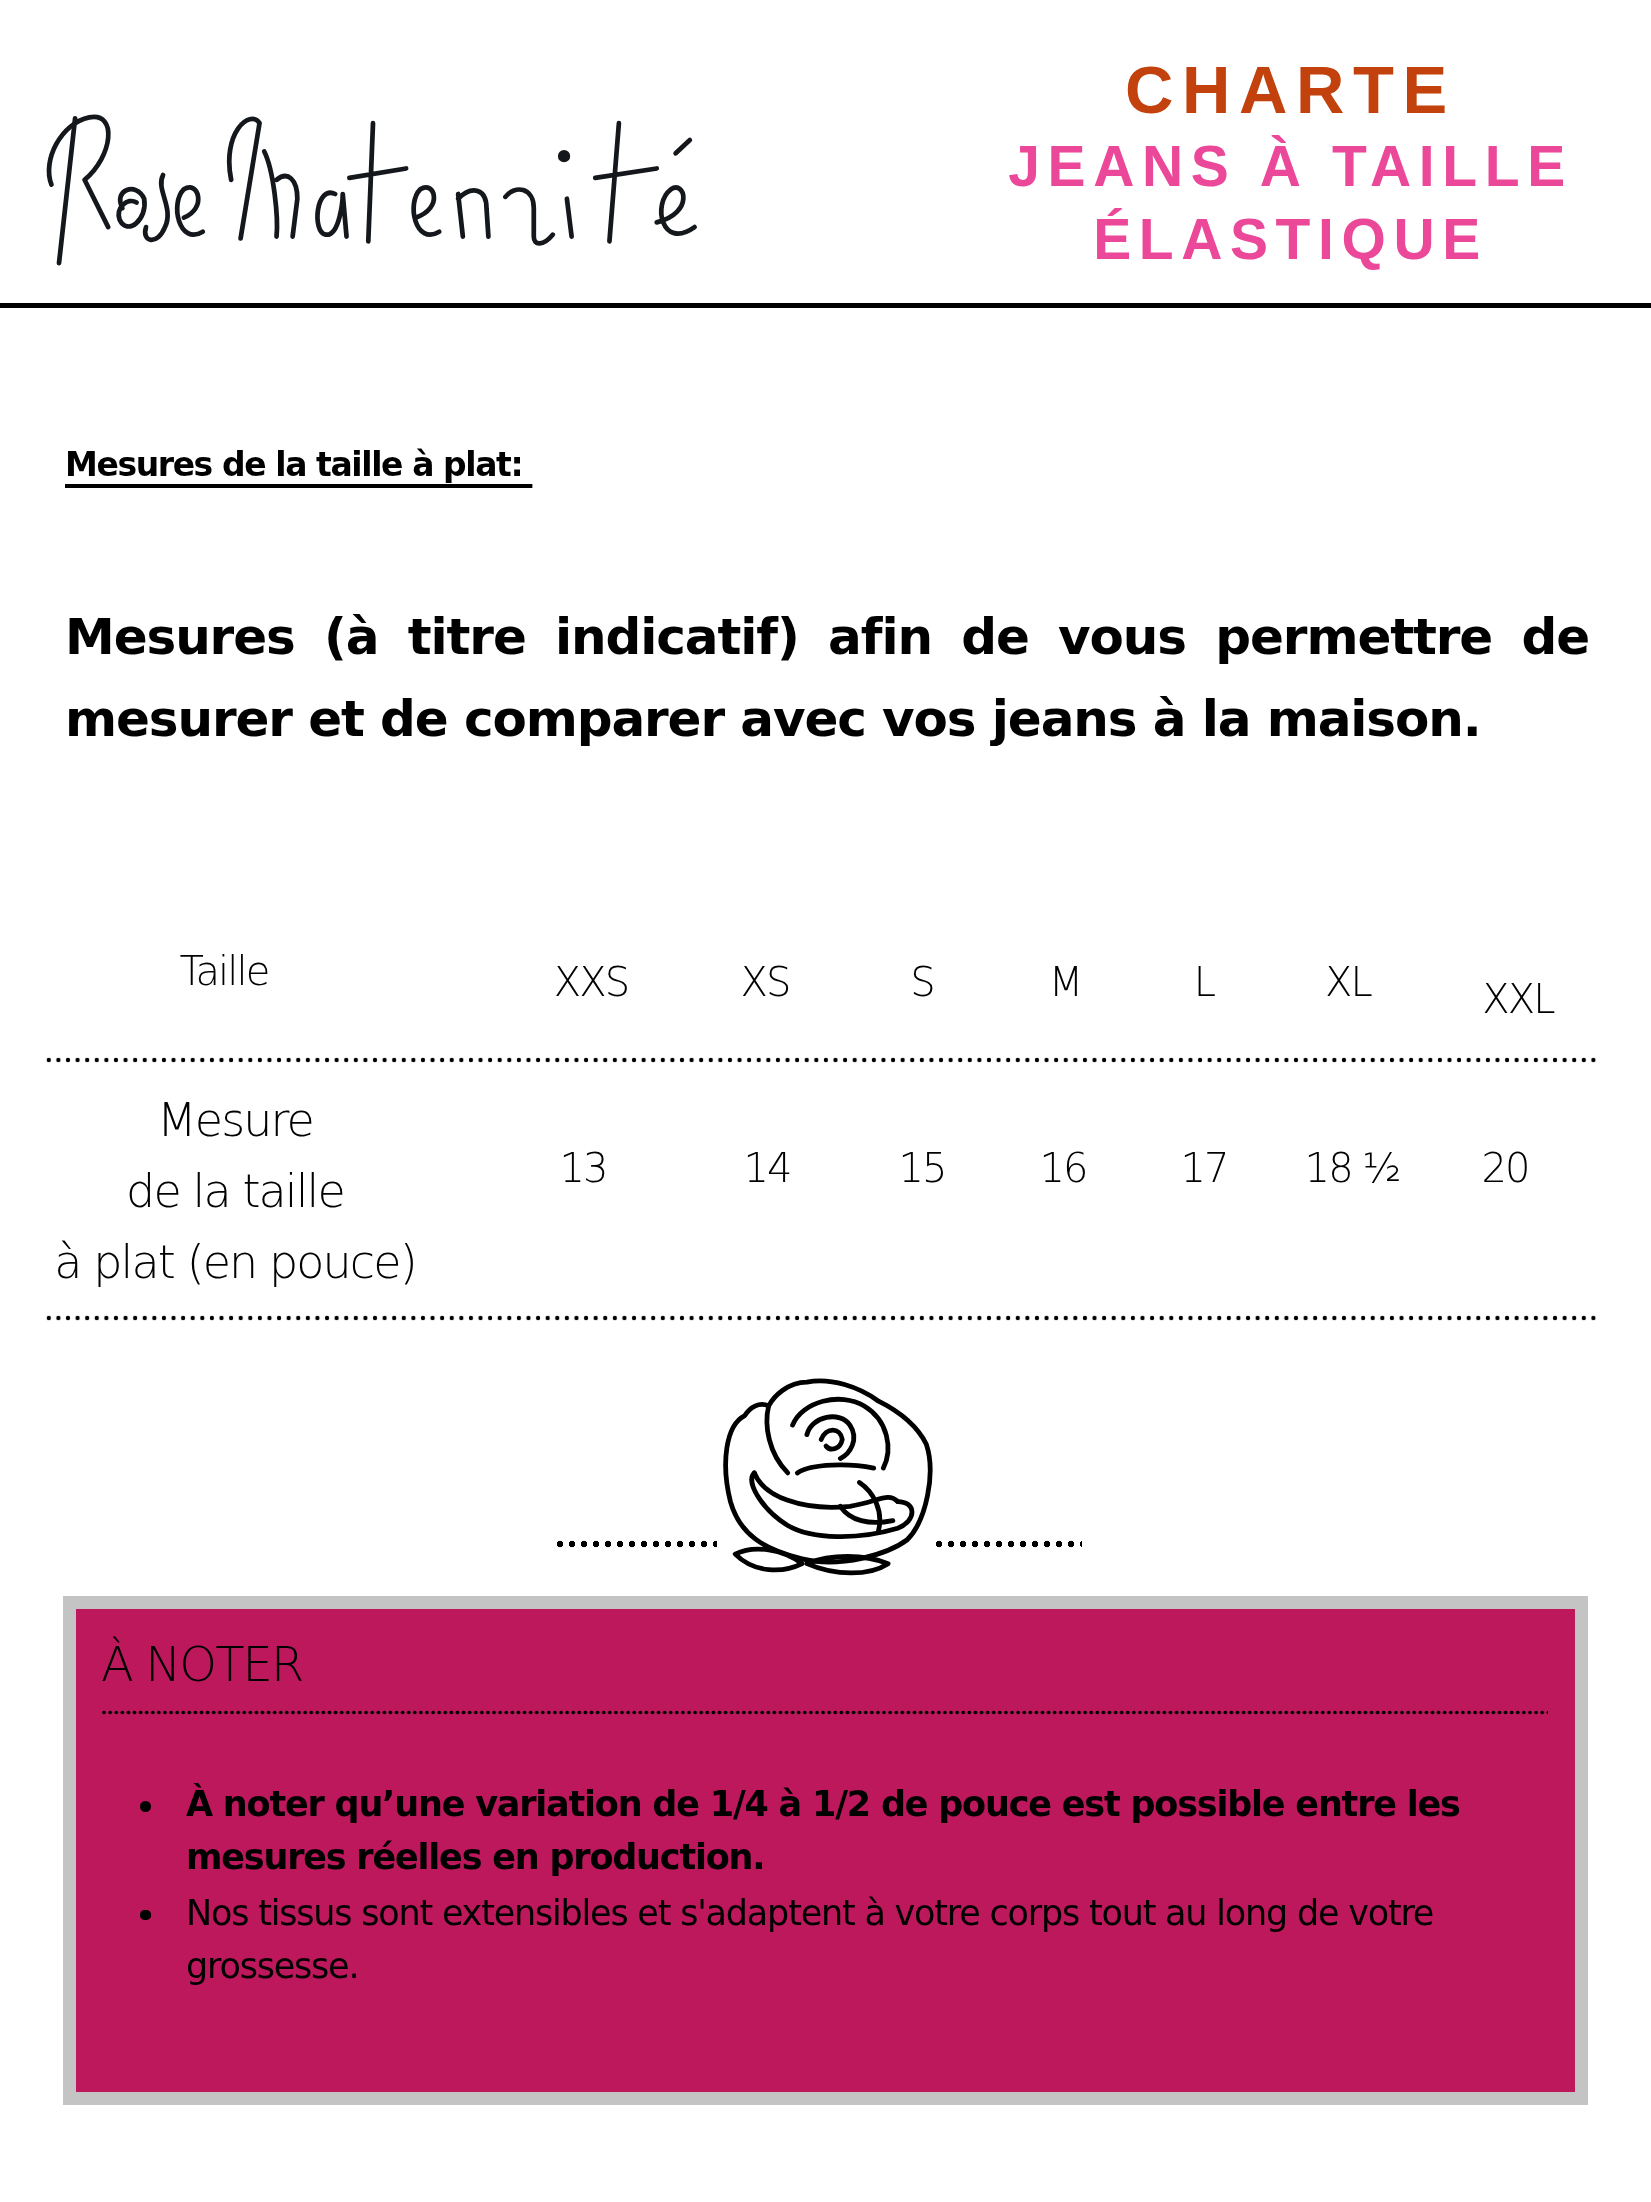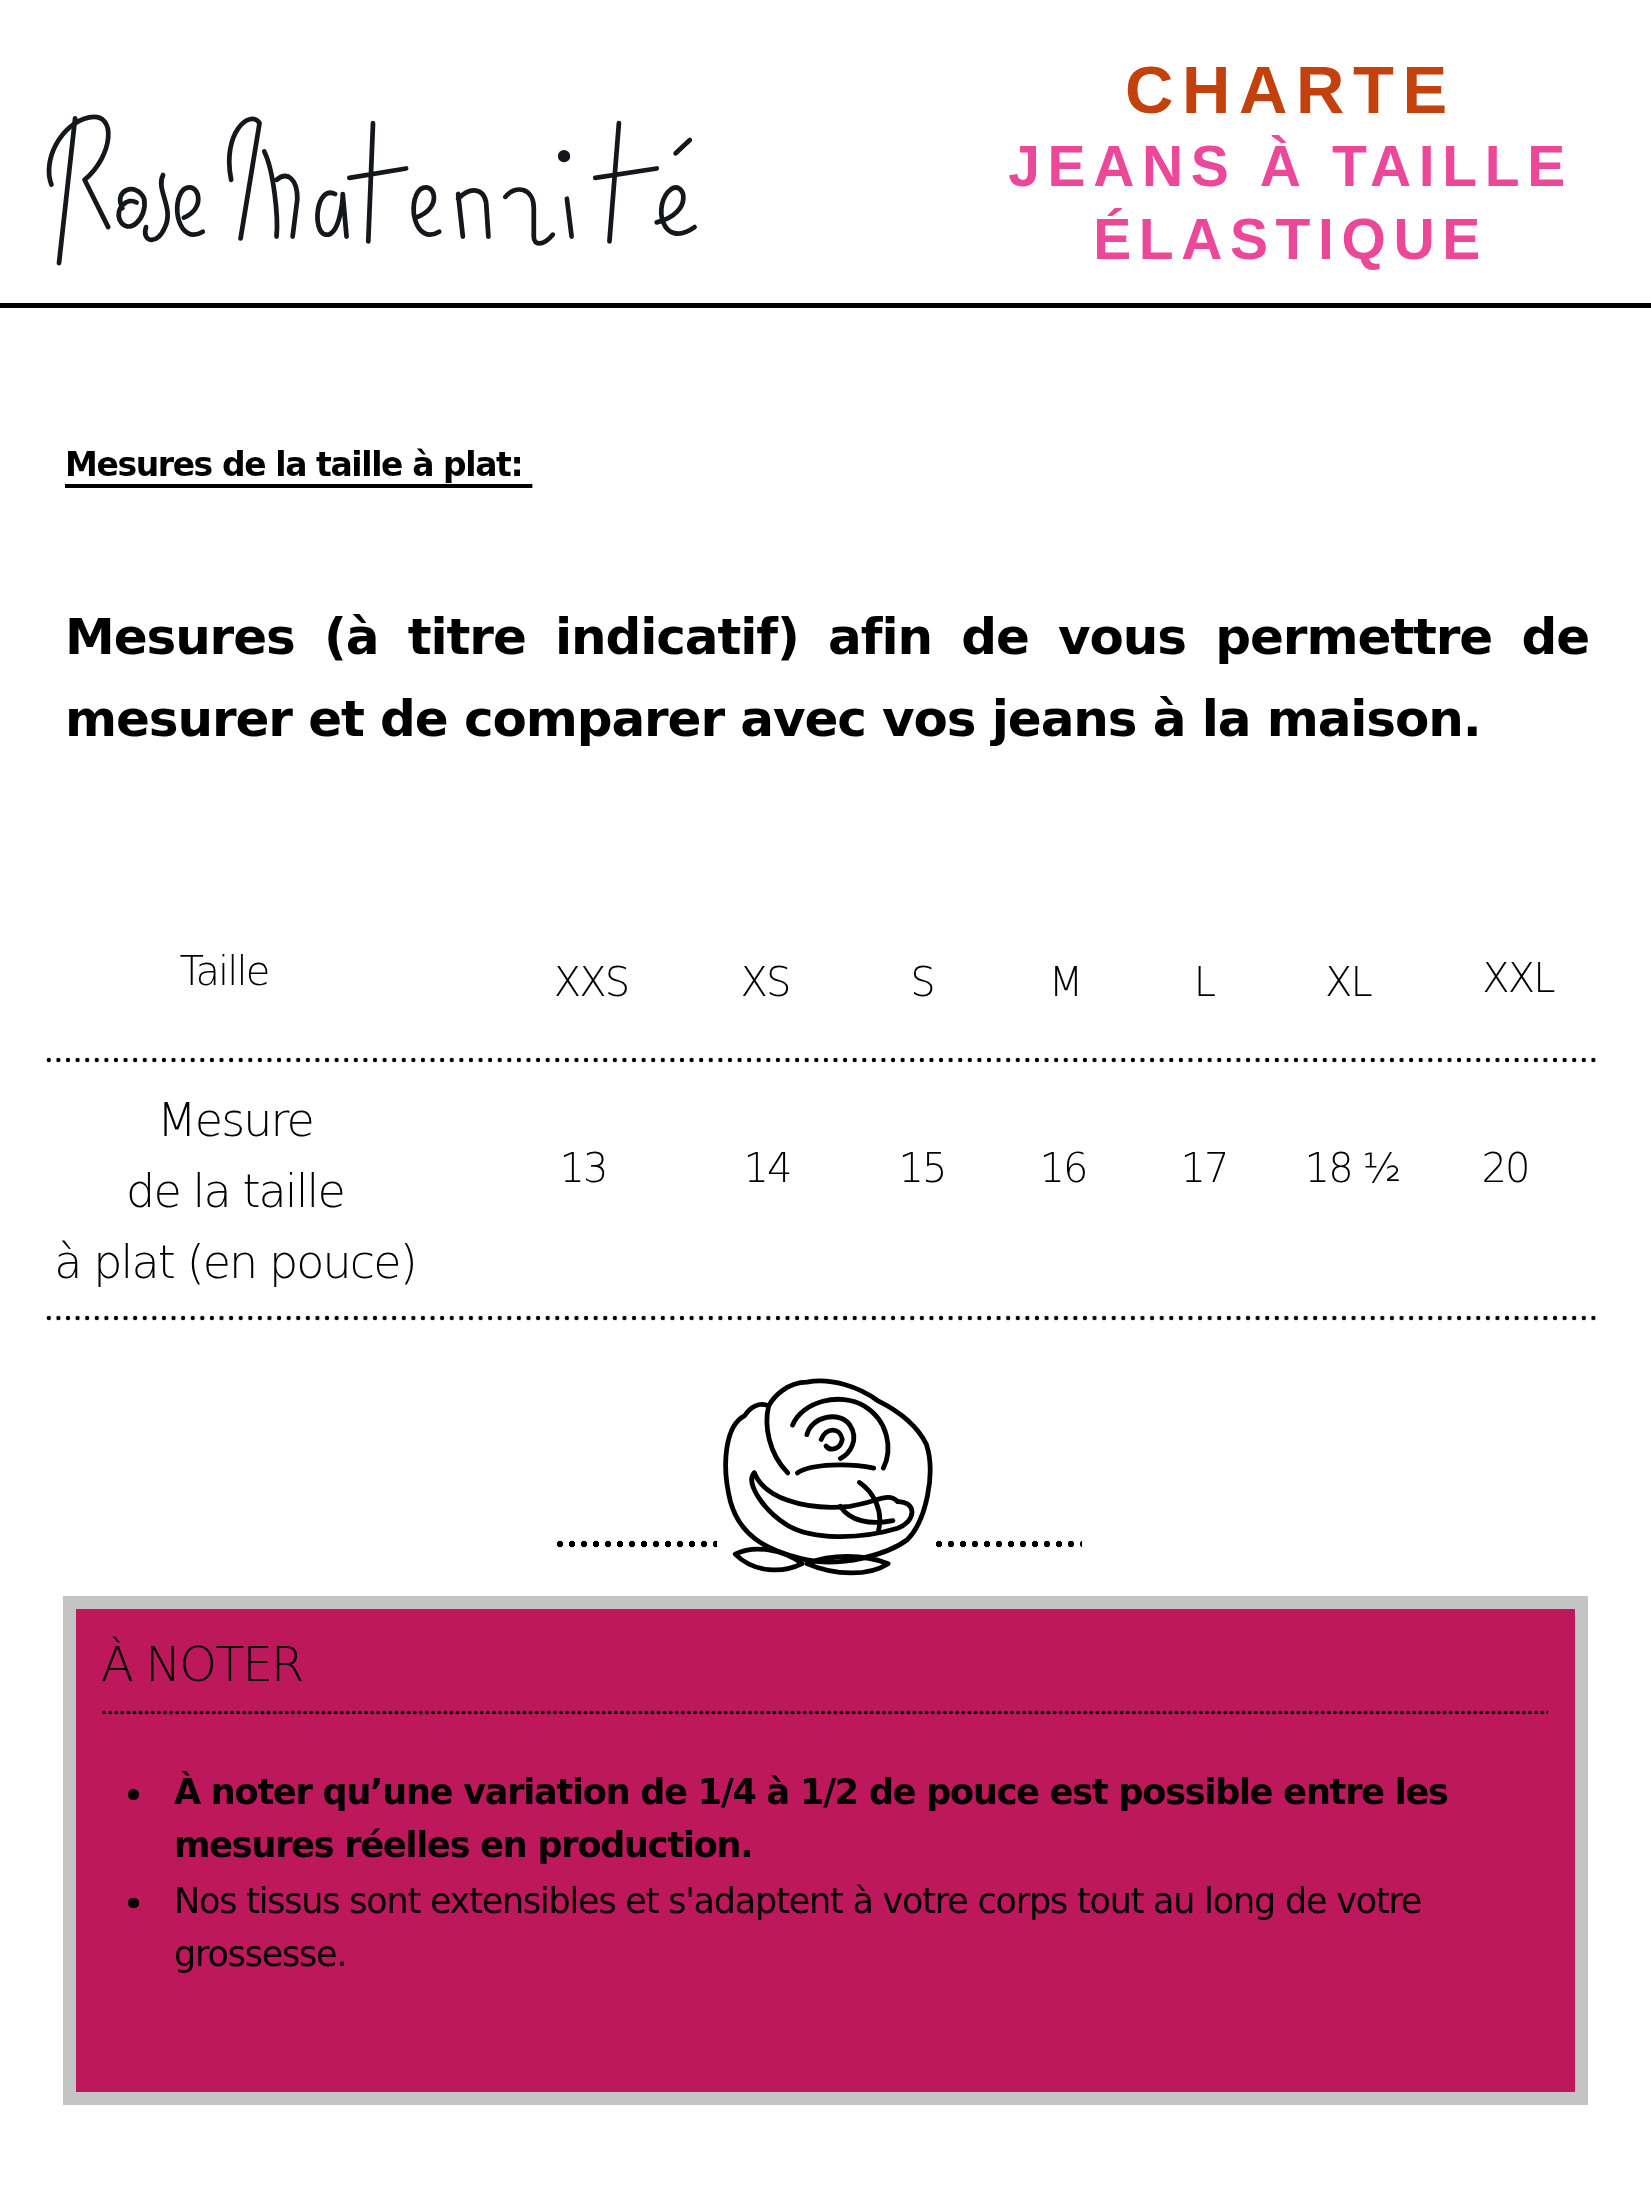--- a/index.html
+++ b/index.html
@@ -37,21 +37,21 @@
           background-image: radial-gradient(circle, #000 2.9px, transparent 3.4px);
           background-size: 12px 7.6px; background-repeat: repeat-x; }
   .rose-svg { position: absolute; left: 143px; top: 9.6px; width: 258px; height: 225px; }
 
   
   .note-box { position: absolute; left: 63px; top: 1596px; width: 1499px; height: 483px; border: 13.4px solid #c4c4c4; background: #be185d; }
   .note-title { position: absolute; left: 25px; top: 27px; font-family: "DejaVu Sans", sans-serif; font-size: 48px; letter-spacing: -1.9px; font-weight: 200; }
   .note-dots { position: absolute; left: 25px; top: 101px; width: 1447px; height: 4.8px;
           background-image: radial-gradient(circle, #000 1.5px, transparent 2.1px);
           background-size: 6.1px 4.8px; background-repeat: repeat-x; }
-  .note-list { position: absolute; left: 29px; top: 153px; width: 1434px; margin: 4px; padding: 0; list-style: none; }
+  .note-list { position: absolute; left: 29px; top: 153px; width: 1434px; margin: 16px; padding: 0; list-style: none; }
   .note-list li { position: relative; padding-left: 65px; font-family: "DejaVu Sans", sans-serif; font-size: 35px; line-height: 53px; letter-spacing: -1.2px; margin-bottom: 2.9px; }
   .note-list li .bullet { position: absolute; left: 19px; top: 23px; width: 10.5px; height: 10.5px; border-radius: 50%; background: #000; }
   .note-list li.bold { font-weight: bold; }
 </style>
 </head>
 <body>
 
 <div class="logo">
   <svg viewBox="0 0 940 190" fill="none" stroke="#14171c" stroke-width="5" stroke-linecap="round" stroke-linejoin="round">
 
@@ -98,21 +98,21 @@
 
 <div class="size-table">
   <div class="row row-header">
     <div class="cell" style="left:180px; top:1.9px;">Taille</div>
     <div class="cell" style="left:547px; top:13.4px;">XXS</div>
     <div class="cell" style="left:721px; top:13.4px;">XS</div>
     <div class="cell" style="left:878px; top:13.4px;">S</div>
     <div class="cell" style="left:1021px; top:13.4px;">M</div>
     <div class="cell" style="left:1160px; top:13.4px;">L</div>
     <div class="cell" style="left:1304px; top:13.4px;">XL</div>
-    <div class="cell" style="left:1474px; top:9px;">XXL</div>
+    <div class="cell" style="left:1474px; top:30px;">XXL</div>
   </div>
   <div class="dots" style="top:111px;"></div>
 
   <div class="row row-values" style="position:absolute; top:145px; left:0; width:1554px;">
     <div class="row-label" style="left:191px; top:-5.7px;">
       <div>Mesure</div>
       <div>de la taille</div>
       <div>à plat (en pouce)</div>
     </div>
     <div class="cell" style="left:539px; top:54px;">13</div>

